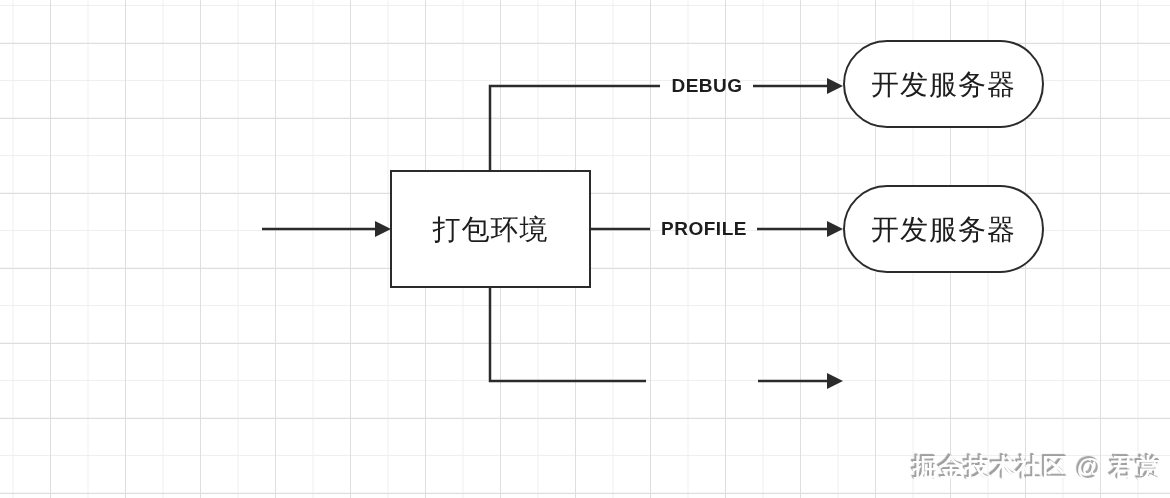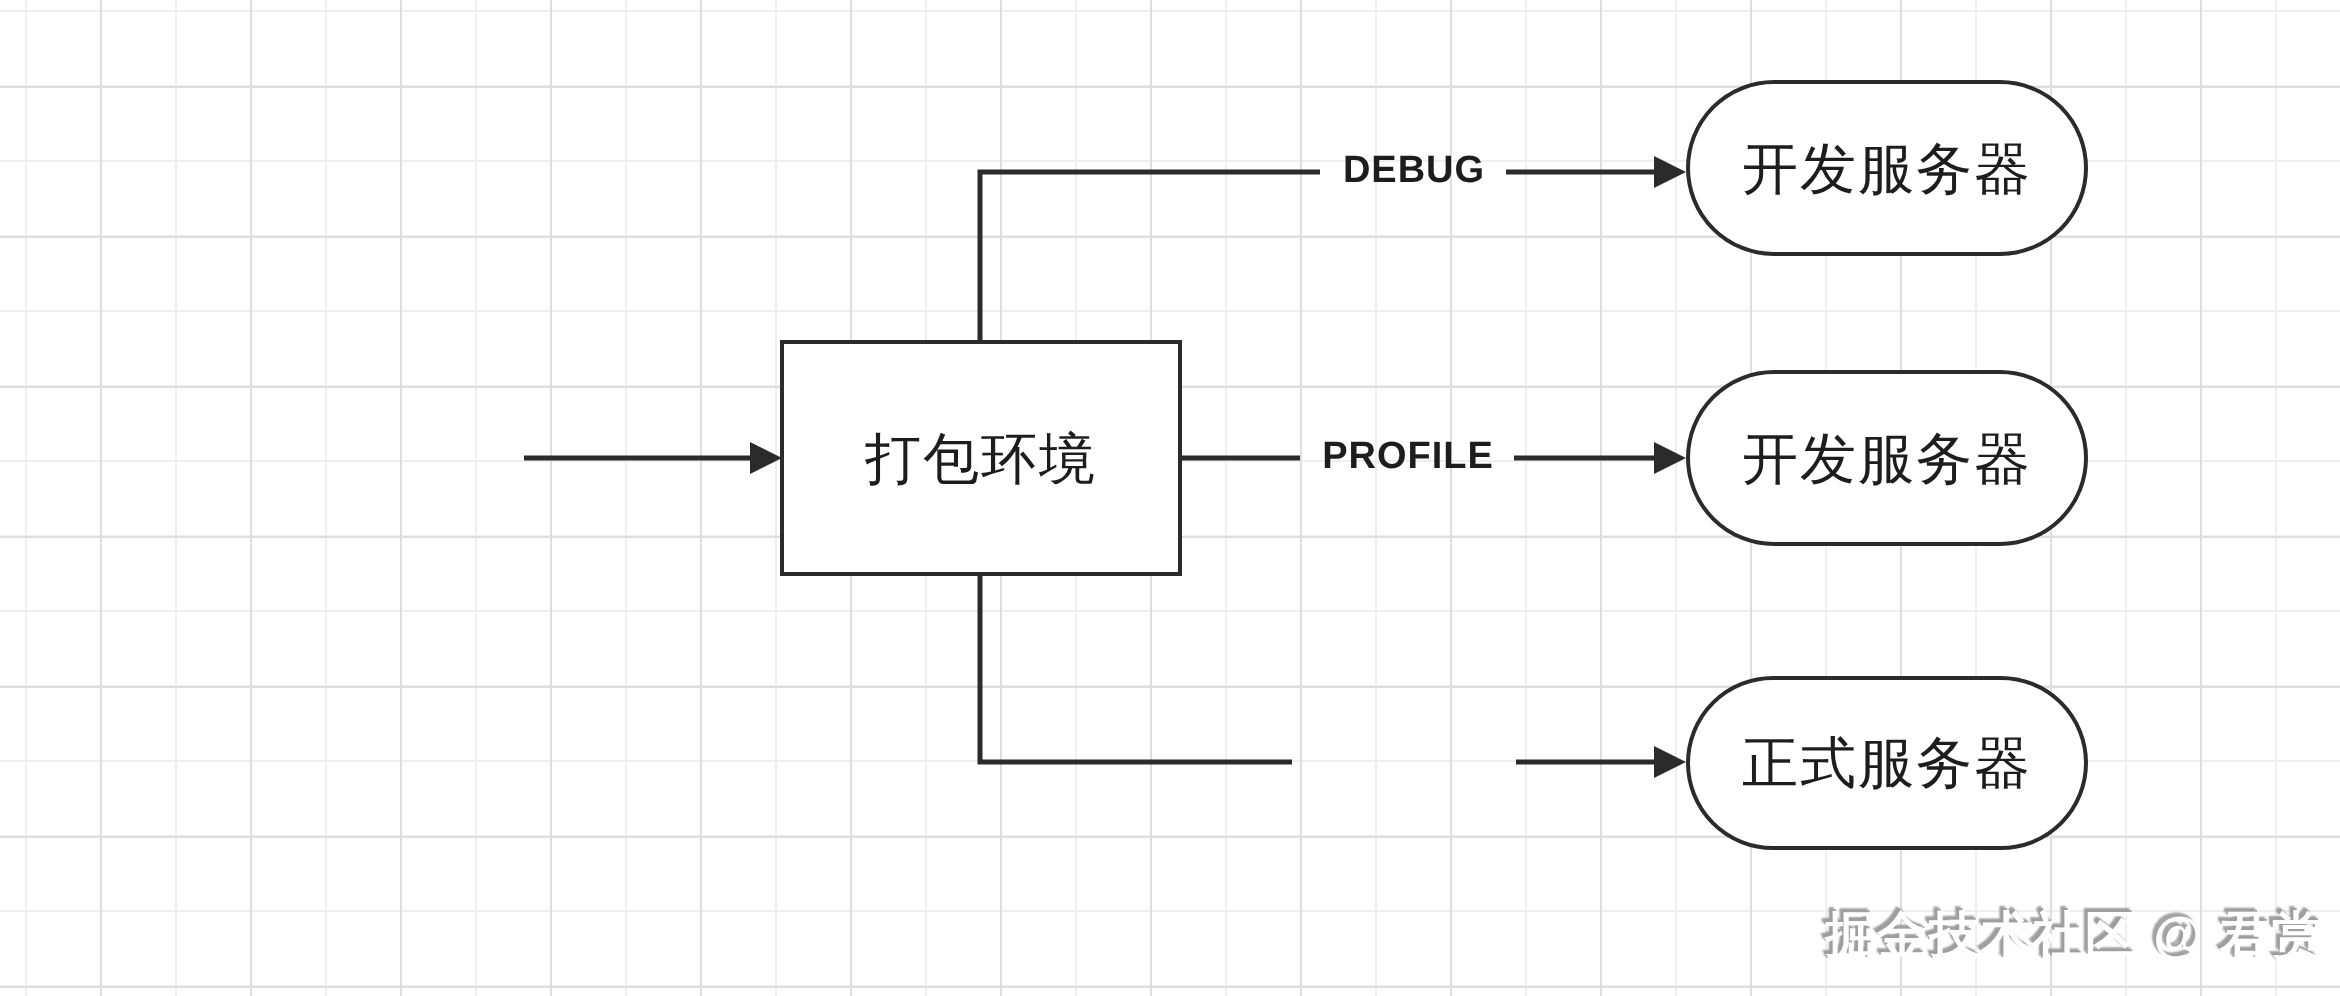--- a/index.html
+++ b/index.html
@@ -107,22 +107,19 @@
   </div>
 
   <div class="node stadium node-dev">
     <span>开发服务器</span>
   </div>
 
   <div class="node stadium node-test">
     <span>开发服务器</span>
   </div>
 
-  <div class="node stadium node-prod">
-    <span>正式服务器</span>
-  </div>
 
   <div class="edge-label label-debug">DEBUG</div>
   <div class="edge-label label-profile">PROFILE</div>
 
   <div class="watermark">掘金技术社区 @ 君赏</div>
 
 </div>
 
 </body></html>

